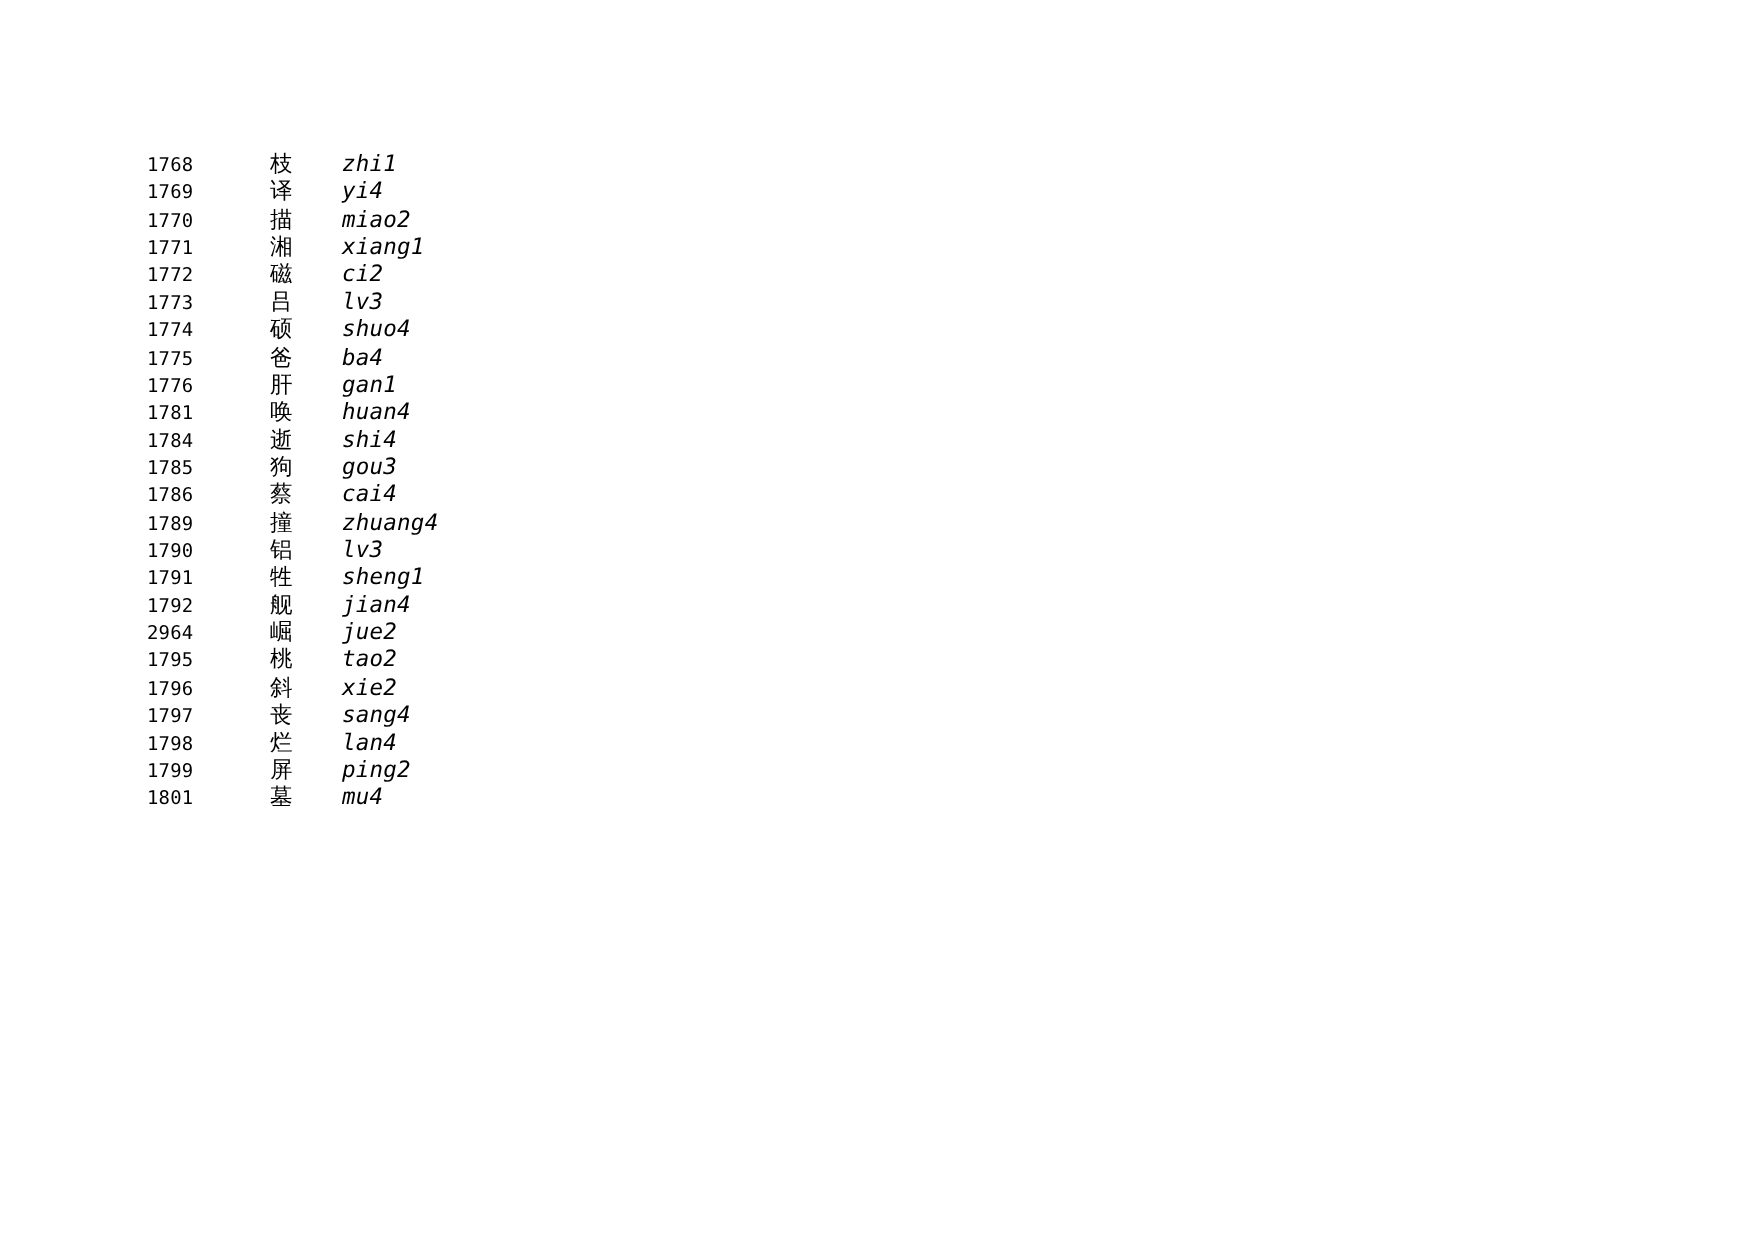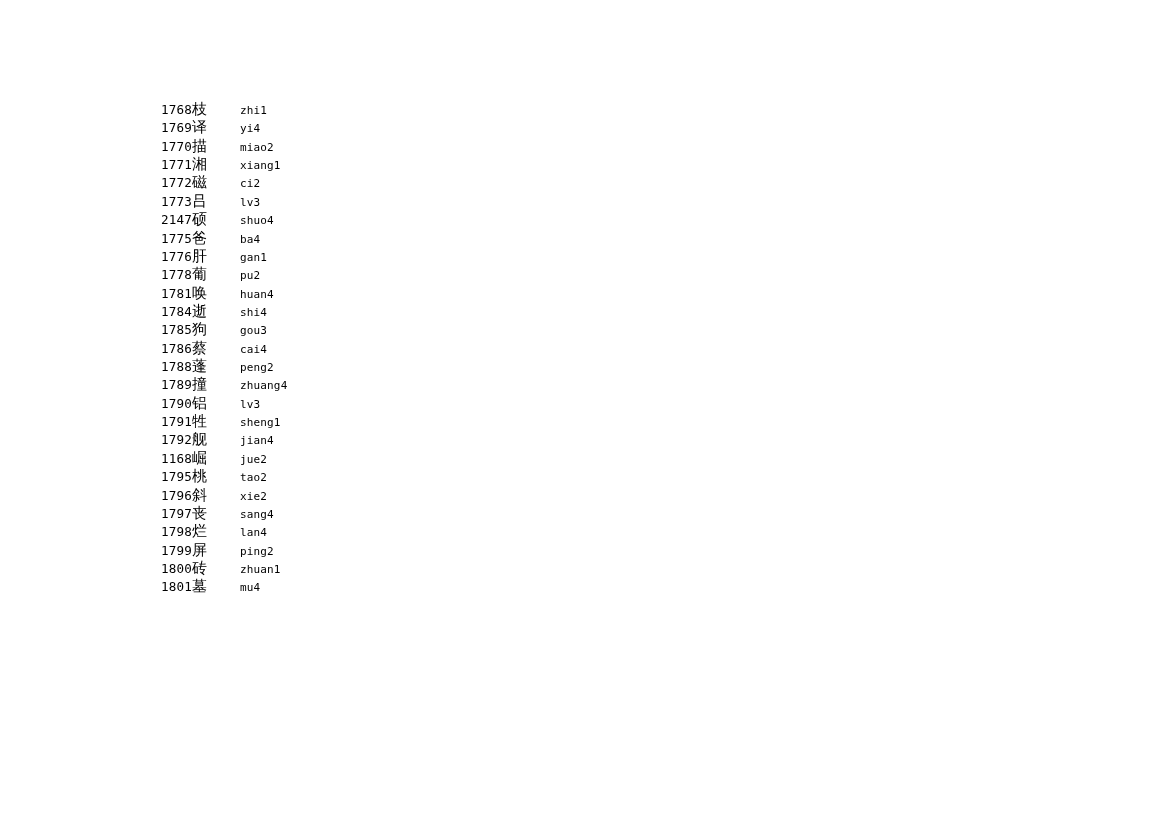--- a/index.html
+++ b/index.html
@@ -31,68 +31,65 @@
   .row {
     display: block;
     height: 18.36px;
     line-height: 18.36px;
     white-space: pre;
     font-size: 12.6px;
   }
   .col-index {
     display: inline-block;
     width: 82px;
-    text-align: right;
+    text-align: left;
     font-family: "DejaVu Sans Mono", "Liberation Mono", monospace;
     font-size: 12.6px;
     letter-spacing: 0.15px;
-    margin-left: 12px;
   }
   .col-char {
     display: inline-block;
     width: 48px;
     text-align: left;
     font-family: "DejaVu Sans", "Liberation Sans", sans-serif;
     font-size: 15px;
     vertical-align: baseline;
   }
   .col-pinyin {
     display: inline-block;
     text-align: left;
     font-family: "DejaVu Sans Mono", "Liberation Mono", monospace;
-    font-size: 11px;
+    font-size: 15px;
     letter-spacing: 0.15px;
+    font-style: italic;
   }
 </style>
 </head>
 <body>
 
 <div id="page">
   <div id="listing">
       <div class="row"><span class="col-index">1768</span><span class="col-char">枝</span><span class="col-pinyin">zhi1</span></div>
       <div class="row"><span class="col-index">1769</span><span class="col-char">译</span><span class="col-pinyin">yi4</span></div>
       <div class="row"><span class="col-index">1770</span><span class="col-char">描</span><span class="col-pinyin">miao2</span></div>
       <div class="row"><span class="col-index">1771</span><span class="col-char">湘</span><span class="col-pinyin">xiang1</span></div>
       <div class="row"><span class="col-index">1772</span><span class="col-char">磁</span><span class="col-pinyin">ci2</span></div>
       <div class="row"><span class="col-index">1773</span><span class="col-char">吕</span><span class="col-pinyin">lv3</span></div>
-      <div class="row"><span class="col-index">2147</span><span class="col-char">硕</span><span class="col-pinyin">shuo4</span></div>
+      <div class="row"><span class="col-index">1774</span><span class="col-char">硕</span><span class="col-pinyin">shuo4</span></div>
       <div class="row"><span class="col-index">1775</span><span class="col-char">爸</span><span class="col-pinyin">ba4</span></div>
       <div class="row"><span class="col-index">1776</span><span class="col-char">肝</span><span class="col-pinyin">gan1</span></div>
-      <div class="row"><span class="col-index">1778</span><span class="col-char">葡</span><span class="col-pinyin">pu2</span></div>
       <div class="row"><span class="col-index">1781</span><span class="col-char">唤</span><span class="col-pinyin">huan4</span></div>
       <div class="row"><span class="col-index">1784</span><span class="col-char">逝</span><span class="col-pinyin">shi4</span></div>
       <div class="row"><span class="col-index">1785</span><span class="col-char">狗</span><span class="col-pinyin">gou3</span></div>
       <div class="row"><span class="col-index">1786</span><span class="col-char">蔡</span><span class="col-pinyin">cai4</span></div>
-      <div class="row"><span class="col-index">1788</span><span class="col-char">蓬</span><span class="col-pinyin">peng2</span></div>
       <div class="row"><span class="col-index">1789</span><span class="col-char">撞</span><span class="col-pinyin">zhuang4</span></div>
       <div class="row"><span class="col-index">1790</span><span class="col-char">铝</span><span class="col-pinyin">lv3</span></div>
       <div class="row"><span class="col-index">1791</span><span class="col-char">牲</span><span class="col-pinyin">sheng1</span></div>
       <div class="row"><span class="col-index">1792</span><span class="col-char">舰</span><span class="col-pinyin">jian4</span></div>
-      <div class="row"><span class="col-index">1168</span><span class="col-char">崛</span><span class="col-pinyin">jue2</span></div>
+      <div class="row"><span class="col-index">2964</span><span class="col-char">崛</span><span class="col-pinyin">jue2</span></div>
       <div class="row"><span class="col-index">1795</span><span class="col-char">桃</span><span class="col-pinyin">tao2</span></div>
       <div class="row"><span class="col-index">1796</span><span class="col-char">斜</span><span class="col-pinyin">xie2</span></div>
       <div class="row"><span class="col-index">1797</span><span class="col-char">丧</span><span class="col-pinyin">sang4</span></div>
       <div class="row"><span class="col-index">1798</span><span class="col-char">烂</span><span class="col-pinyin">lan4</span></div>
       <div class="row"><span class="col-index">1799</span><span class="col-char">屏</span><span class="col-pinyin">ping2</span></div>
-      <div class="row"><span class="col-index">1800</span><span class="col-char">砖</span><span class="col-pinyin">zhuan1</span></div>
       <div class="row"><span class="col-index">1801</span><span class="col-char">墓</span><span class="col-pinyin">mu4</span></div>
     </div>
 </div>
 
 </body></html>

